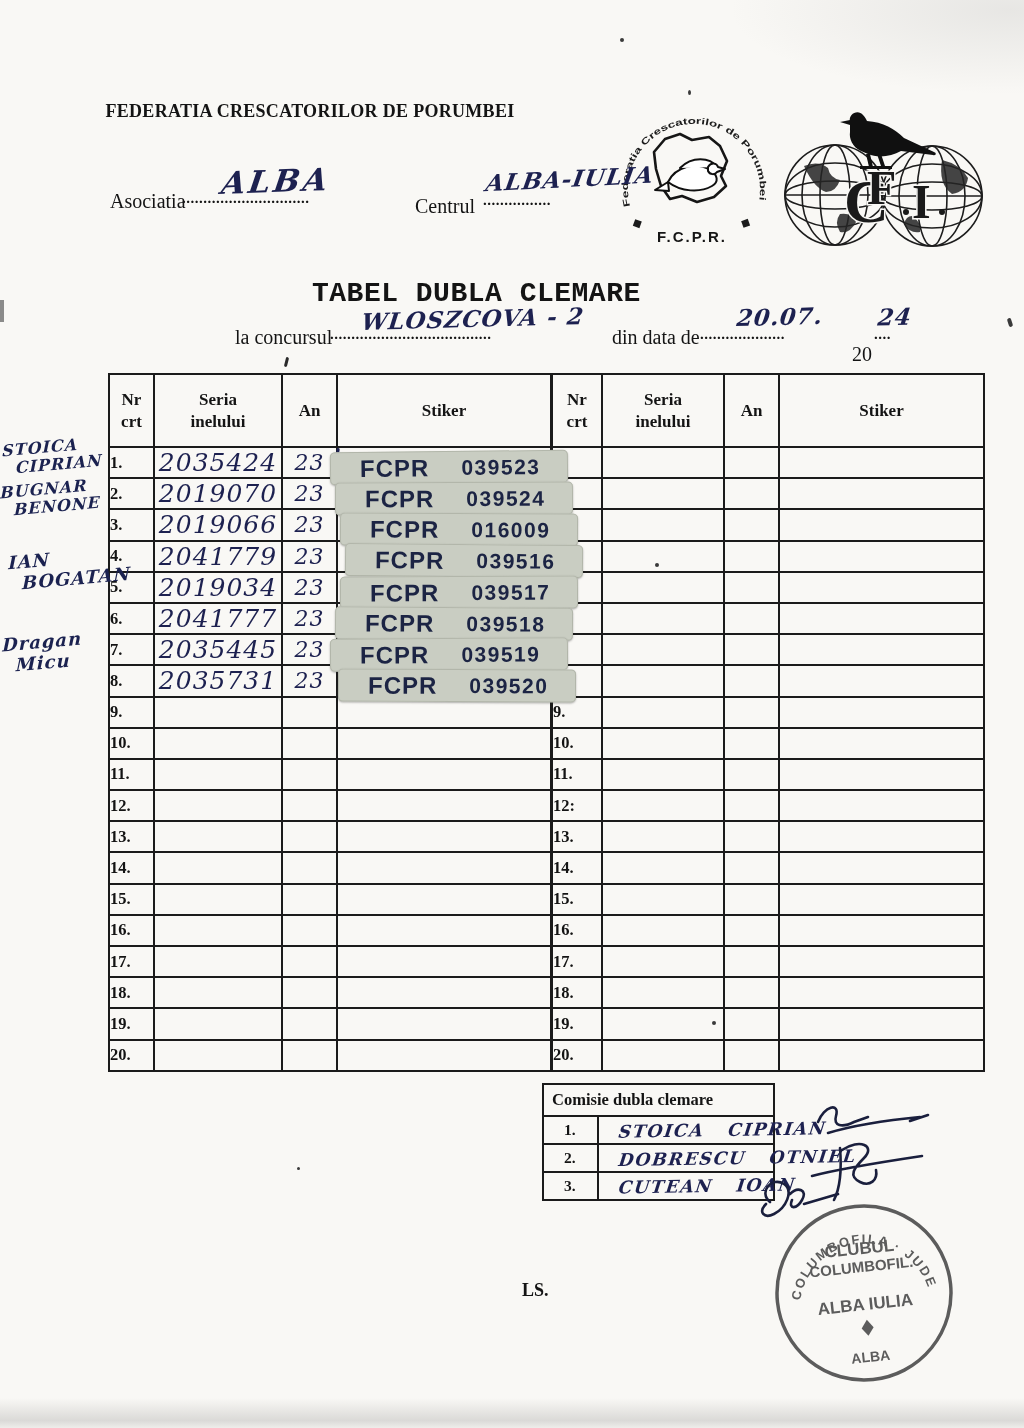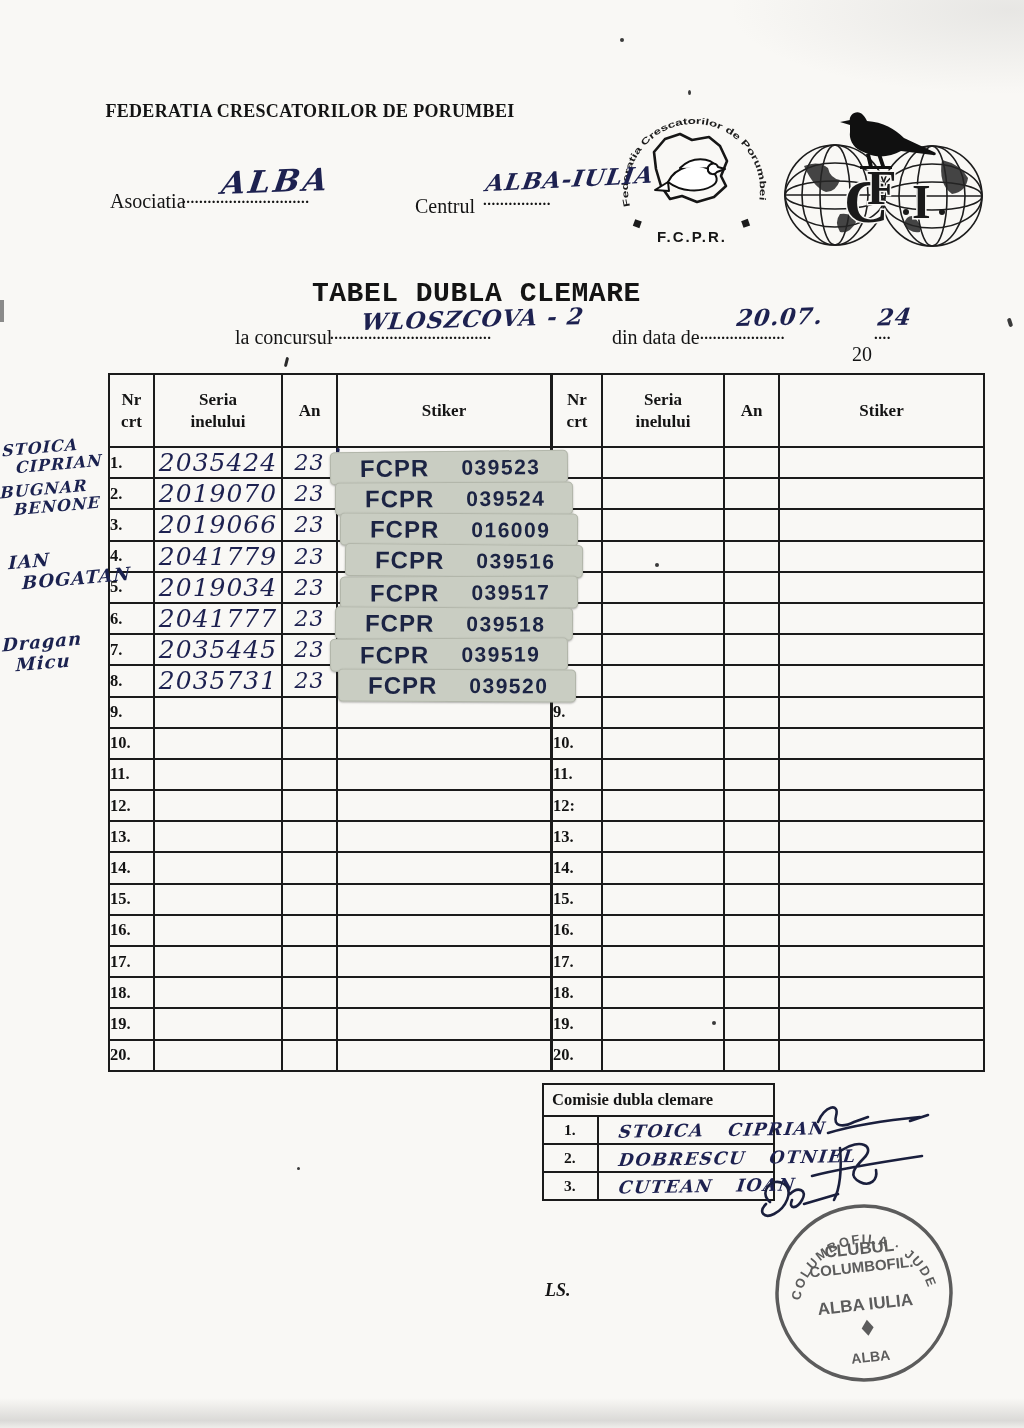--- a/index.html
+++ b/index.html
@@ -552,21 +552,21 @@
         <td>2.</td>
         <td><span class="hand committee-name block">DOBRESCU OTNIEL</span></td>
       </tr>
       <tr>
         <td>3.</td>
         <td><span class="hand committee-name block">CUTEAN IOAN</span></td>
       </tr>
     </tbody>
   </table>
 
-  <span class="abs ls-label" style="left:545px; top:1280px;font-style:italic;">LS.</span>
+  <span class="abs ls-label" style="left:522px; top:1280px;">LS.</span>
 
   <svg class="abs stamp" style="left:768px; top:1198px;" width="192" height="192" viewBox="0 0 192 192">
     <defs>
         <path id="stampArc" d="M 31,100 A 66,66 0 0 1 161,100"></path>
       </defs>
     <g transform="rotate(-6 96 95)" fill="#474747">
       <circle cx="96" cy="95" r="87" fill="none" stroke="#474747" stroke-width="3.5"></circle>
       <text font-family="Liberation Sans, sans-serif" font-size="13" font-weight="bold" letter-spacing="2">
         <textPath href="#stampArc" startOffset="4">COLUMBOFILA · JUDE</textPath>
       </text>

